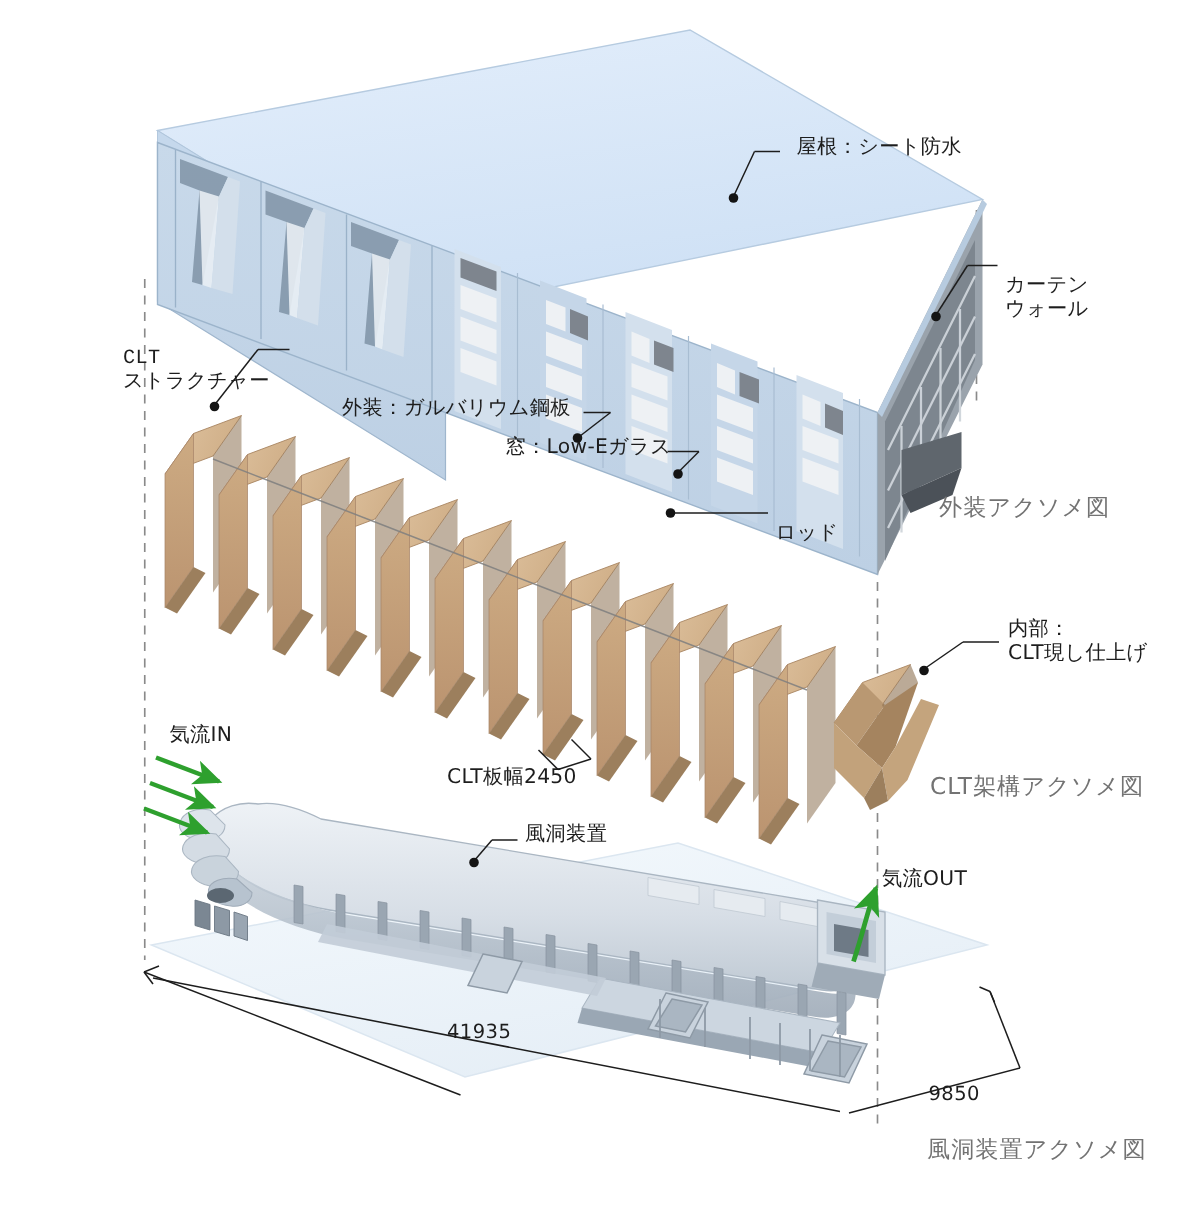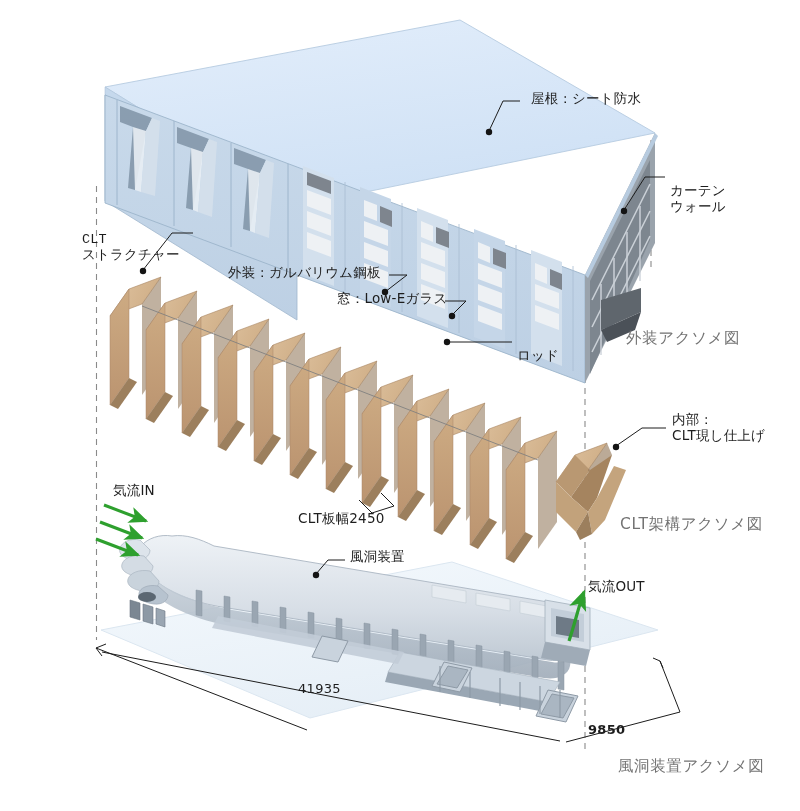--- a/index.html
+++ b/index.html
@@ -468,21 +468,21 @@
   <div class="lbl" style="left:337px;top:290px;">窓：Low-Eガラス</div>
   <div class="lbl" style="left:517px;top:331px;margin-top:16px;">ロッド</div>
   <div class="lbl" style="left:672px;top:411px;">内部：
 CLT現し仕上げ</div>
   <div class="lbl flow" style="left:101px;top:482px;margin-left:12px;">気流IN</div>
   <div class="lbl" style="left:298px;top:510px;">CLT板幅2450</div>
   <div class="lbl" style="left:350px;top:548px;">風洞装置</div>
   <div class="lbl flow" style="left:588px;top:578px;">気流OUT</div>
 
   <div class="lbl dim" style="left:298px;top:681px;">41935</div>
-  <div class="lbl dim" style="left:588px;top:722px;font-weight:bold;">9850</div>
+  <div class="lbl dim" style="left:619px;top:722px;">9850</div>
 
   <div class="lbl section" style="left:626px;top:329px;">外装アクソメ図</div>
   <div class="lbl section" style="left:620px;top:515px;">CLT架構アクソメ図</div>
   <div class="lbl section" style="left:618px;top:757px;">風洞装置アクソメ図</div>
 
 </div>
 
 </div>
 
 </body></html>

